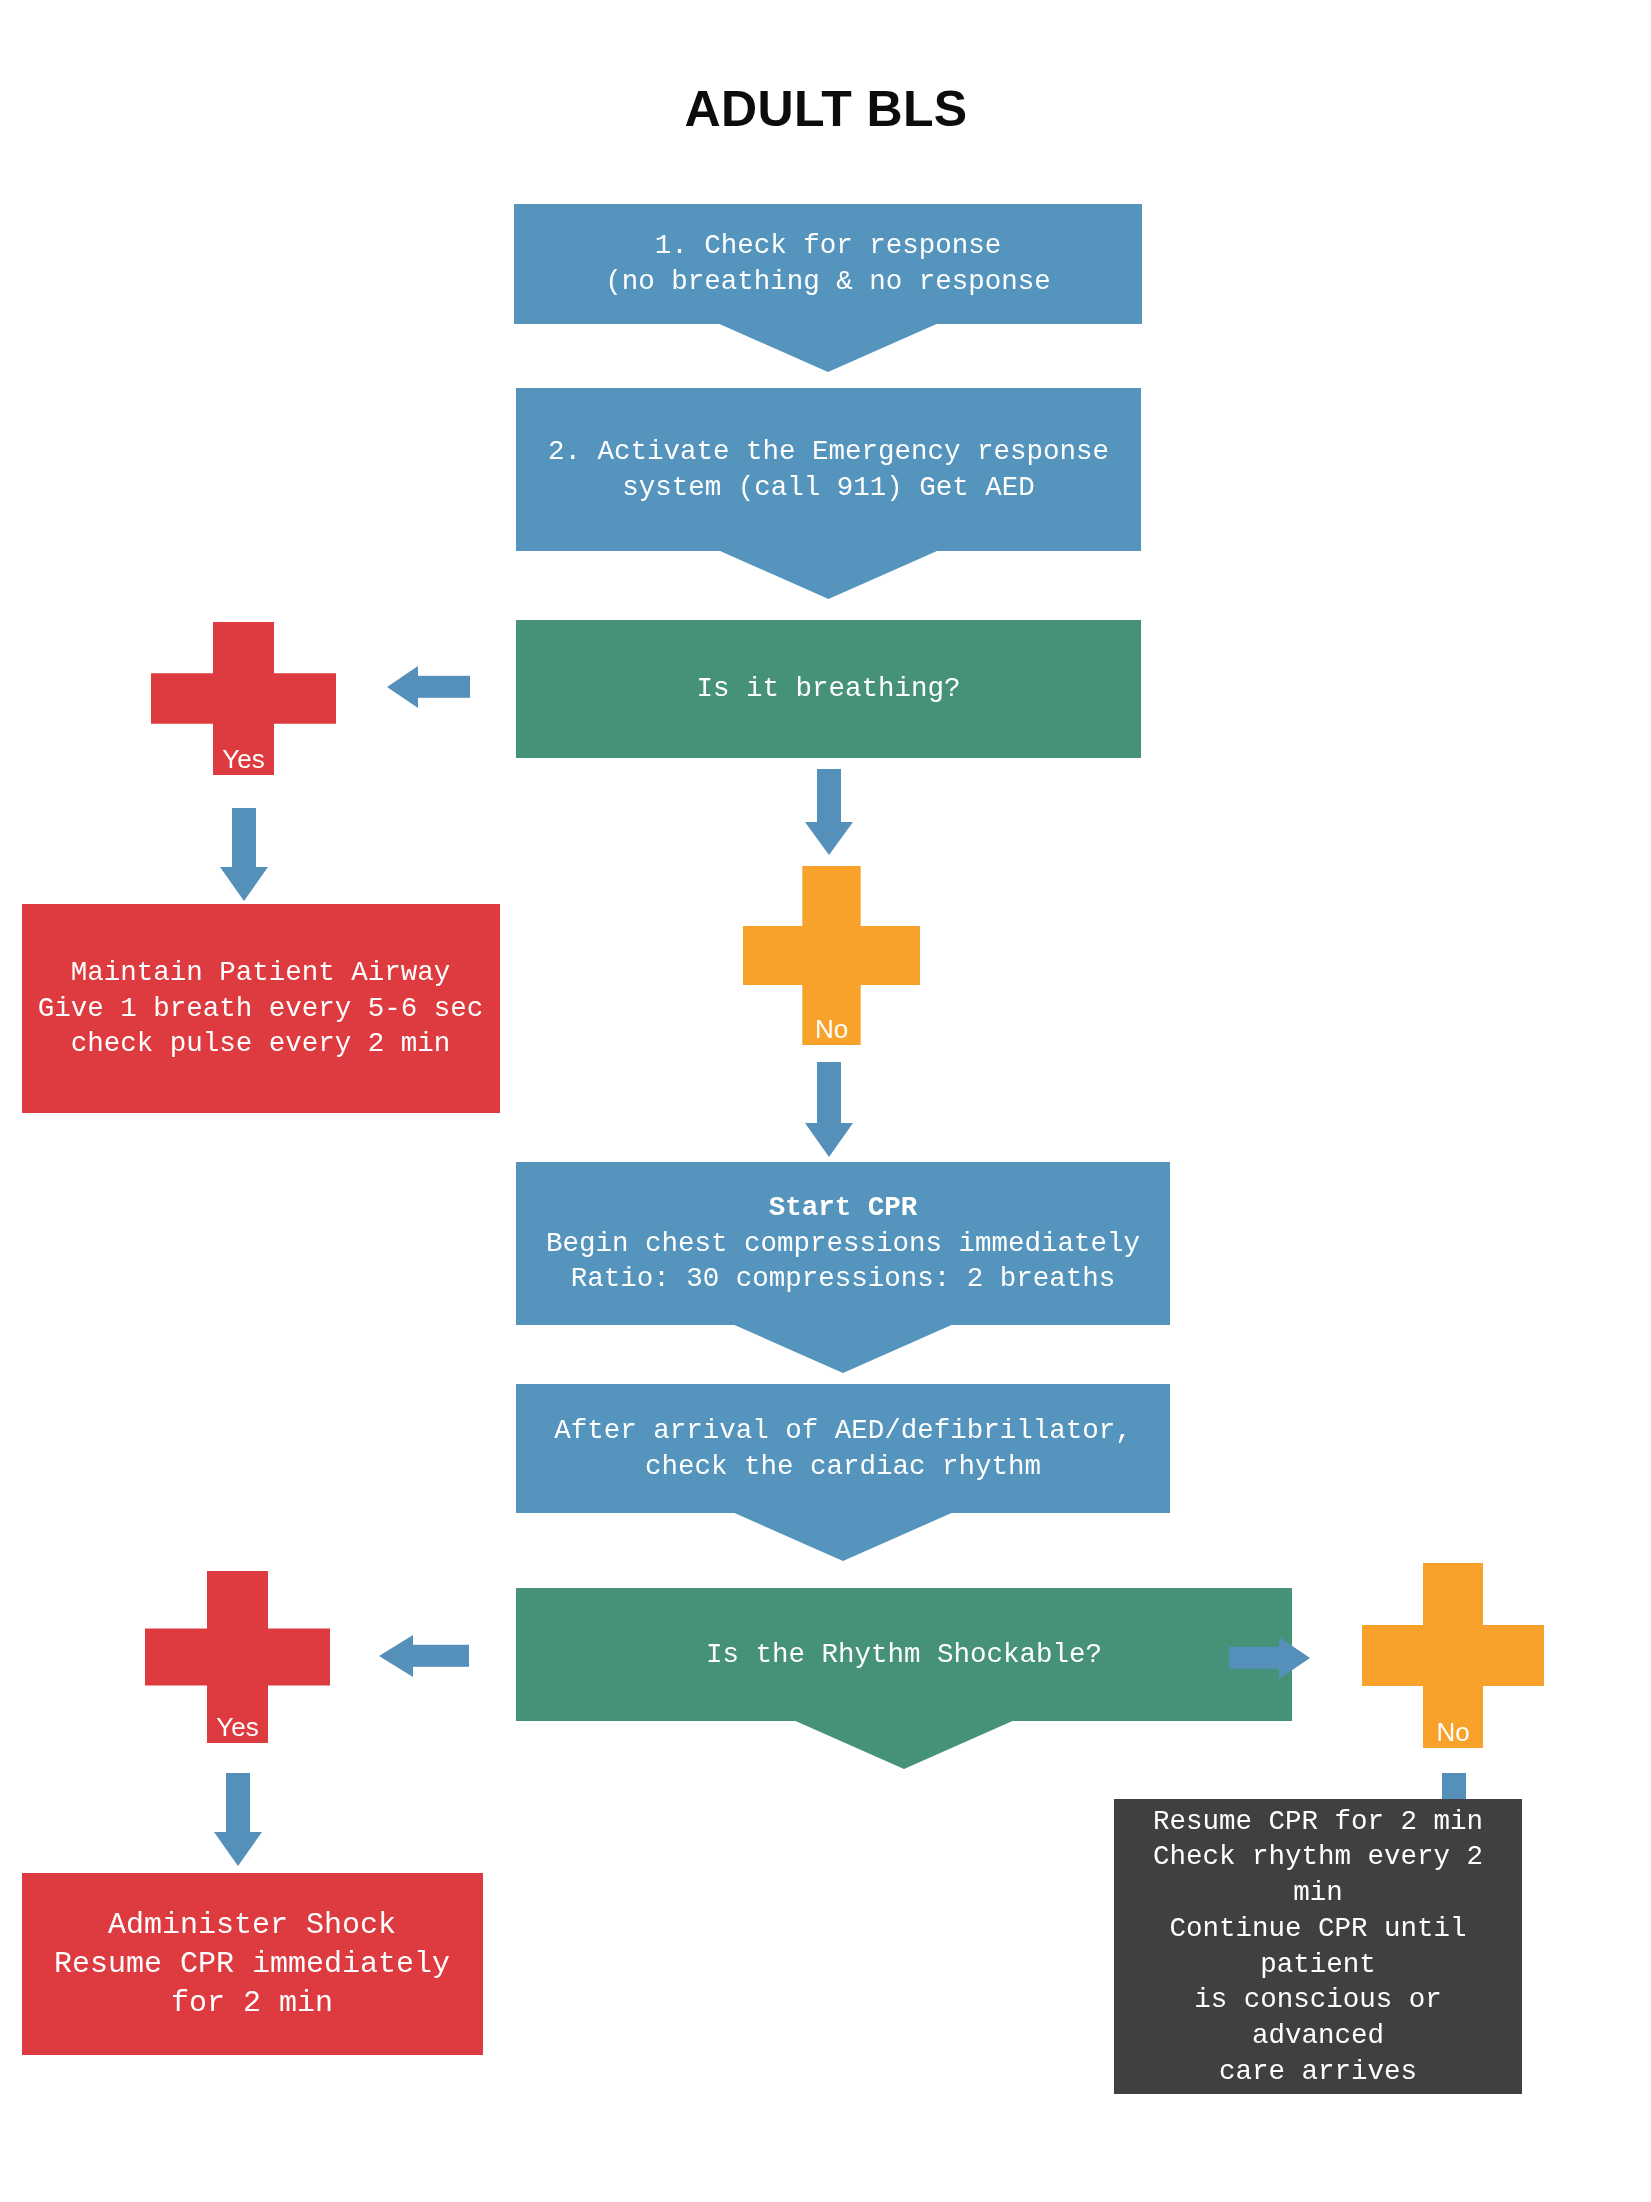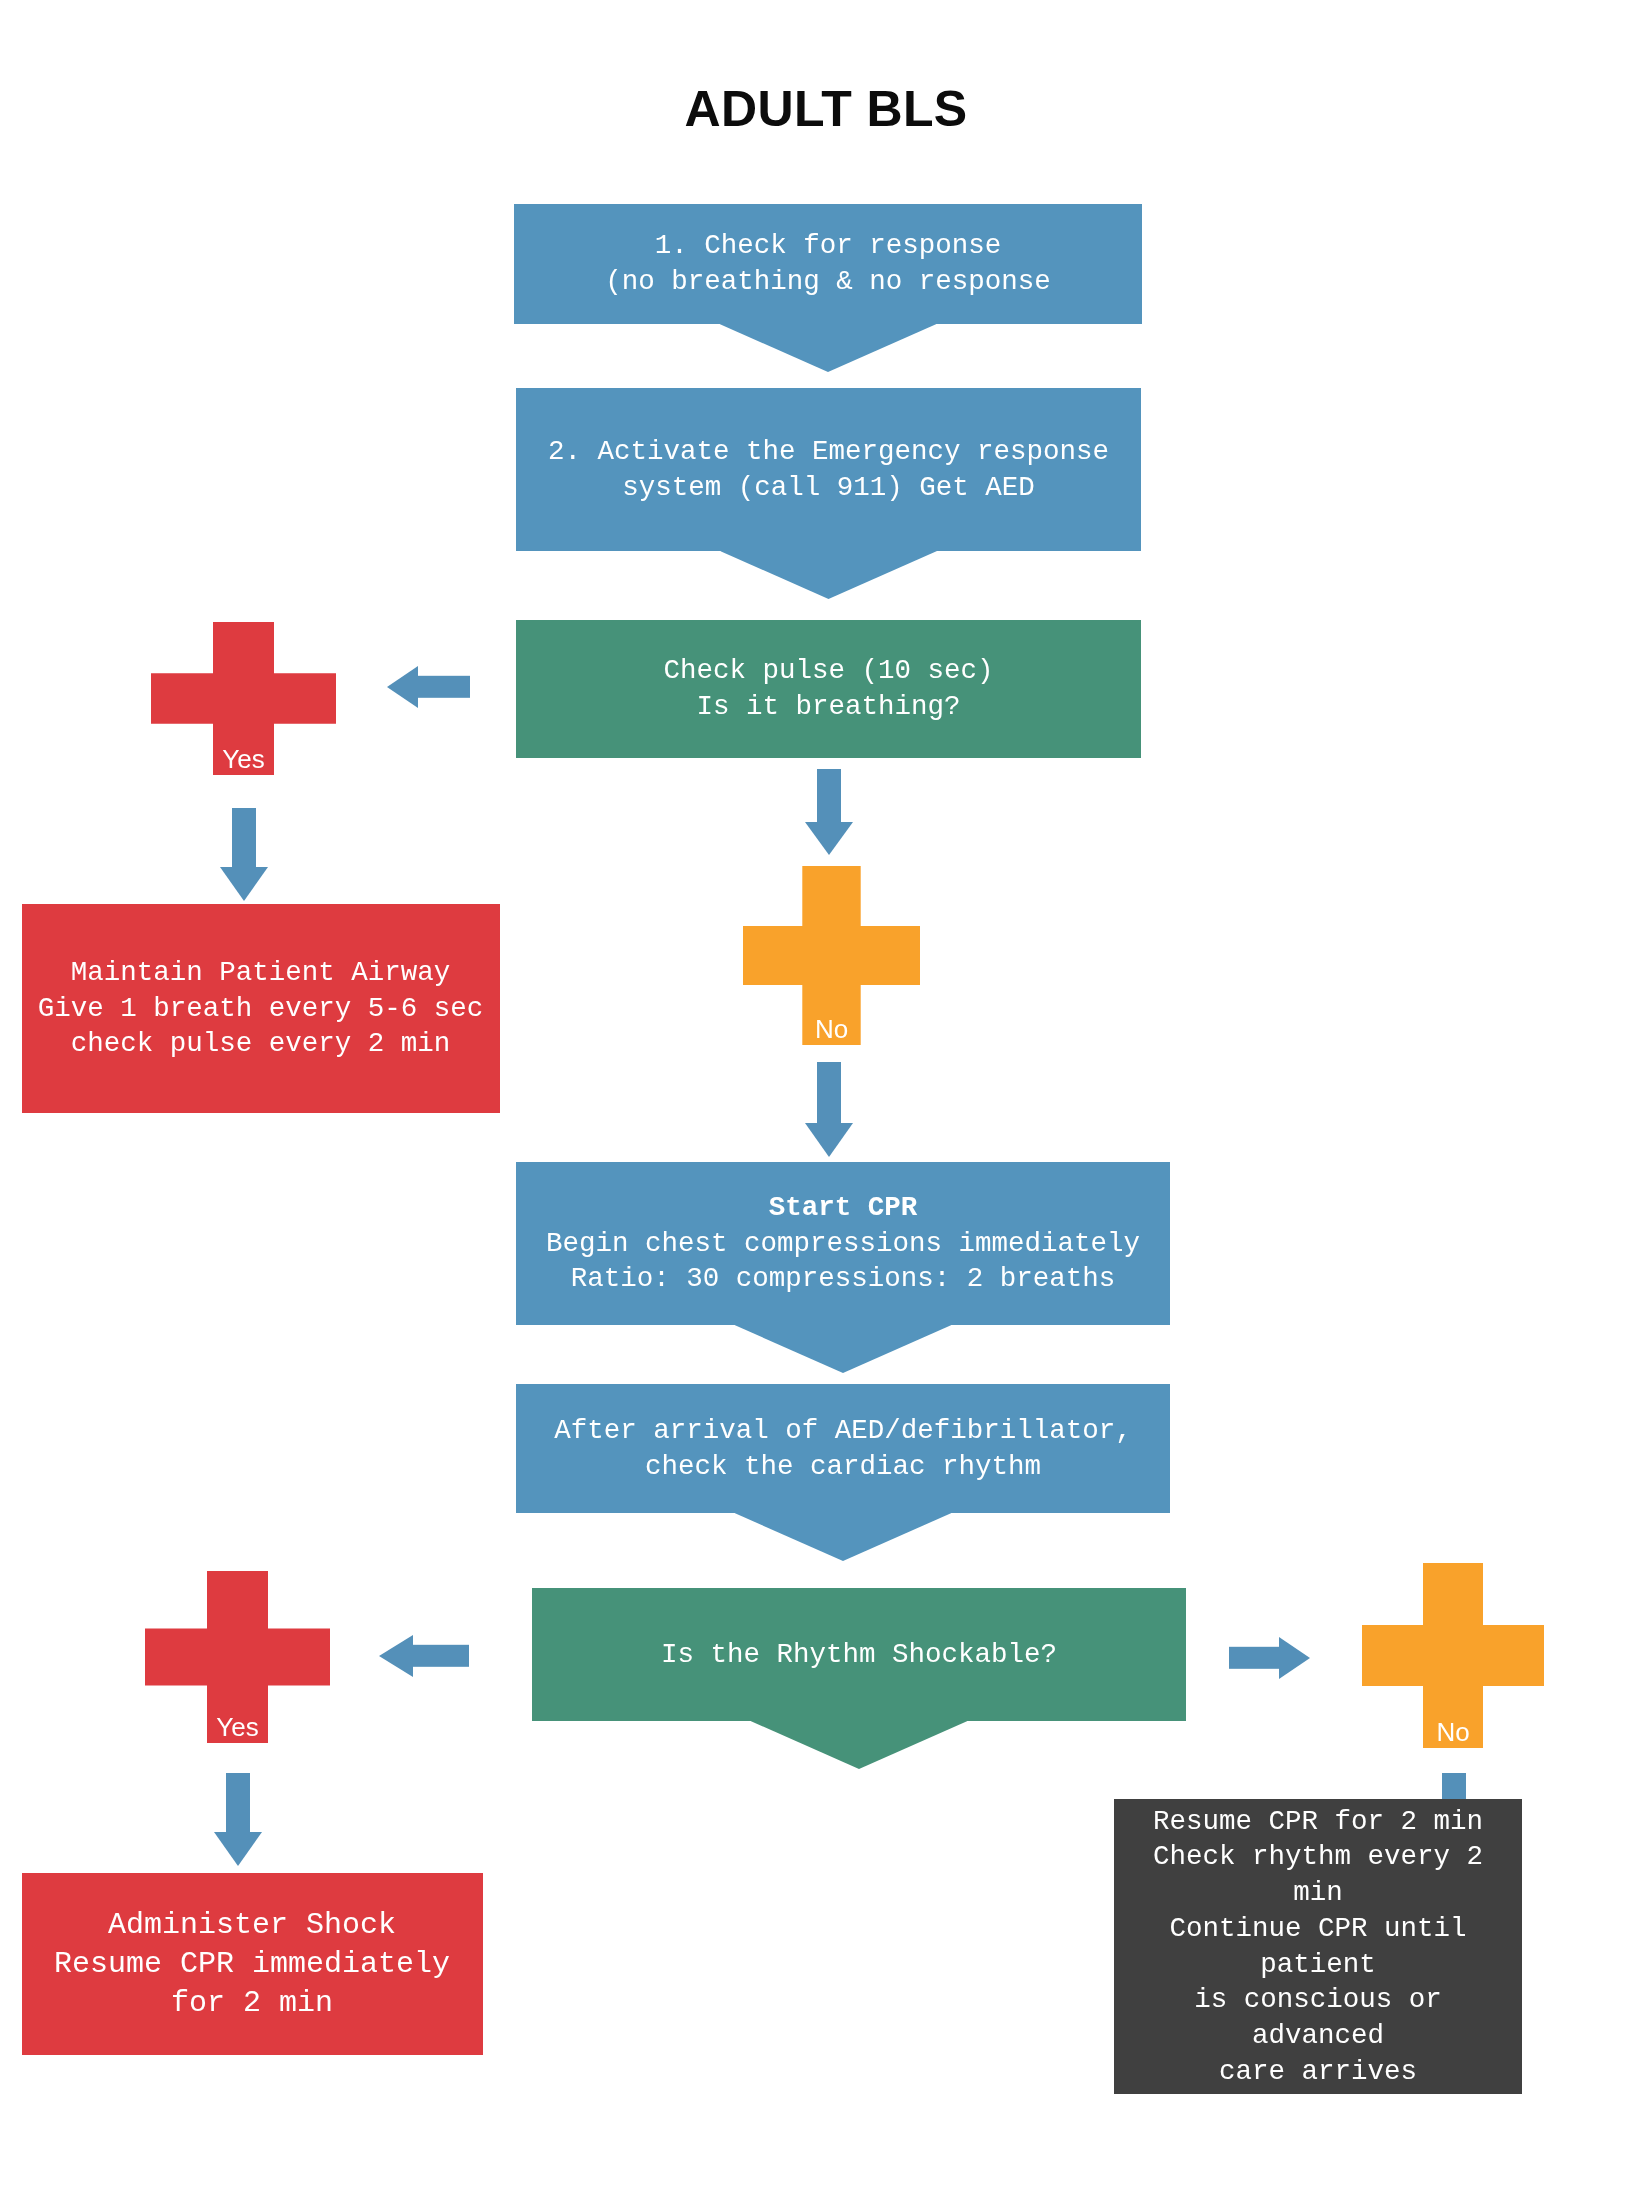--- a/index.html
+++ b/index.html
@@ -176,21 +176,20 @@
     <div class="chev-body" style="background:#5494bd;"></div>
     <div class="chev-point" style="top:163px; background:#5494bd; clip-path:polygon(0% 0%, 100% 0%, 50% 100%);"></div>
     <div class="txt" style="position:relative; z-index:2;">
       <span class="line">2. Activate the Emergency response</span>
       <span class="line">system (call 911) Get AED</span>
     </div>
   </div>
 
   <div class="node rect-node" style="left:516px; top:576px; width:625px; height:138px; background:#469279; font-size:27.5px;">
     <div class="txt">
-      <span class="line">Check pulse (10 sec)</span>
       <span class="line">Is it breathing?</span>
     </div>
   </div>
 
   <div class="arrow-left" style="left:387px; top:621px; width:83px; height:43px;">
     <div class="shaft" style="width:53px; height:22.4px; background:#5490b9;"></div>
     <div class="head" style="border-right:31px solid #5490b9;"></div>
   </div>
 
   <div class="cross" style="left:151px; top:578px; width:185px; height:153px;">
@@ -238,21 +237,21 @@
 
   <div class="node chev-node" style="left:516px; top:1340px; width:654px; height:129px; font-size:27.5px;">
     <div class="chev-body" style="background:#5494bd;"></div>
     <div class="chev-point" style="top:129px; background:#5494bd; clip-path:polygon(0% 0%, 100% 0%, 50% 100%);"></div>
     <div class="txt" style="position:relative; z-index:2;">
       <span class="line">After arrival of AED/defibrillator,</span>
       <span class="line">check the cardiac  rhythm</span>
     </div>
   </div>
 
-  <div class="node chev-node" style="left:532px; top:1544px; width:654px; height:133px; font-size:27.5px;">
+  <div class="node chev-node" style="left:516px; top:1544px; width:776px; height:133px; font-size:27.5px;">
     <div class="chev-body" style="background:#469279;"></div>
     <div class="chev-point" style="top:133px; background:#469279; clip-path:polygon(0% 0%, 100% 0%, 50% 100%);"></div>
     <div class="txt" style="position:relative; z-index:2;">
       <span class="line">Is the Rhythm Shockable?</span>
     </div>
   </div>
 
   <div class="arrow-left" style="left:379px; top:1590px; width:90px; height:43px;">
     <div class="shaft" style="width:57px; height:22.4px; background:#5490b9;"></div>
     <div class="head" style="border-right:34px solid #5490b9;"></div>

